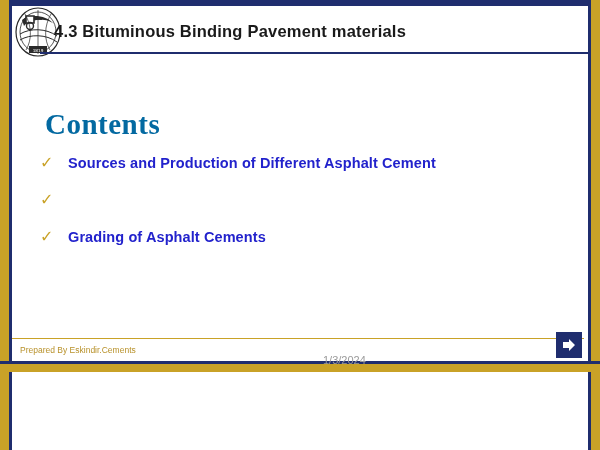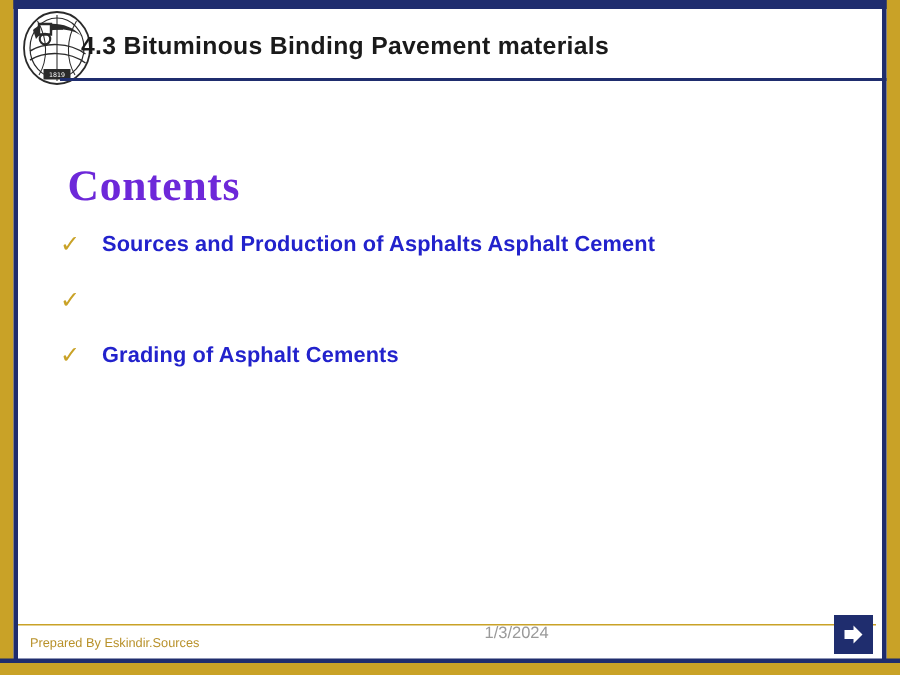--- a/index.html
+++ b/index.html
@@ -9,21 +9,21 @@
   body {
     width: 600px;
     height: 450px;
     background: #ffffff;
     font-family: "Liberation Sans", sans-serif;
     overflow: hidden;
   }
   .slide {
     position: relative;
     width: 600px;
-    height: 450px;
+    height: 372px;
     background: #ffffff;
     box-sizing: border-box;
   }
   
   .border-left {
     position: absolute;
     left: 0; top: 0;
     width: 9px; height: 450px;
     background: #c9a227;
   }
@@ -99,21 +99,21 @@
     background: #1f2d6e;
   }
 
   
   .contents-heading {
     position: absolute;
     left: 45px;
     top: 108px;
     font-size: 29px;
     font-weight: bold;
-    color: #6d28d9;
+    color: #0369a1;
     font-family: "Liberation Serif", serif;
     letter-spacing: 0.5px;
   }
   .bullets {
     position: absolute;
     left: 36px;
     top: 152px;
     width: 520px;
   }
   .bullet-row {
@@ -155,21 +155,21 @@
     position: absolute;
     left: 20px;
     bottom: 17px;
     font-size: 8.5px;
     color: #b8912a;
     font-family: "Liberation Sans", sans-serif;
   }
   .footer-center {
     position: absolute;
     left: 323px;
-    bottom: 22px;
+    bottom: 6px;
     font-size: 11px;
     color: #9a9a9a;
     font-family: "Liberation Sans", sans-serif;
   }
   .next-arrow {
     position: absolute;
     right: 18px;
     bottom: 14px;
     width: 26px;
     height: 26px;
@@ -212,33 +212,33 @@
     </div>
     <div class="title">4.3 Bituminous Binding Pavement materials</div>
     <div class="title-rule"></div>
   </div>
 
   <div class="contents-heading">Contents</div>
 
   <div class="bullets">
     <div class="bullet-row">
       <span class="bullet-mark">✓</span>
-      <span class="bullet-text">Sources and Production of Asphalts Asphalt Cement</span>
+      <span class="bullet-text">Sources and Production of Different Asphalt Cement</span>
     </div>
     <div class="bullet-row">
       <span class="bullet-mark">✓</span>
     </div>
     <div class="bullet-row">
       <span class="bullet-mark">✓</span>
       <span class="bullet-text">Grading of Asphalt Cements</span>
     </div>
   </div>
 
   <div class="footer-rule"></div>
-  <div class="footer-left">Prepared By Eskindir.Sources</div>
+  <div class="footer-left">Prepared By Eskindir.Cements</div>
   <div class="footer-center">1/3/2024</div>
   <div class="next-arrow">
     <svg width="18" height="18" viewBox="0 0 18 18" aria-hidden="true">
       <path d="M3 6 L9 6 L9 3 L15 9 L9 15 L9 12 L3 12 Z" fill="#ffffff"></path>
     </svg>
   </div>
 
 </div>
 
 </body></html>

